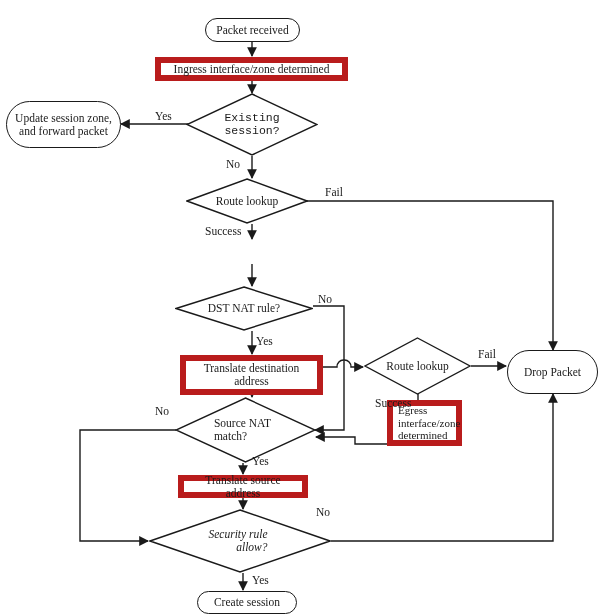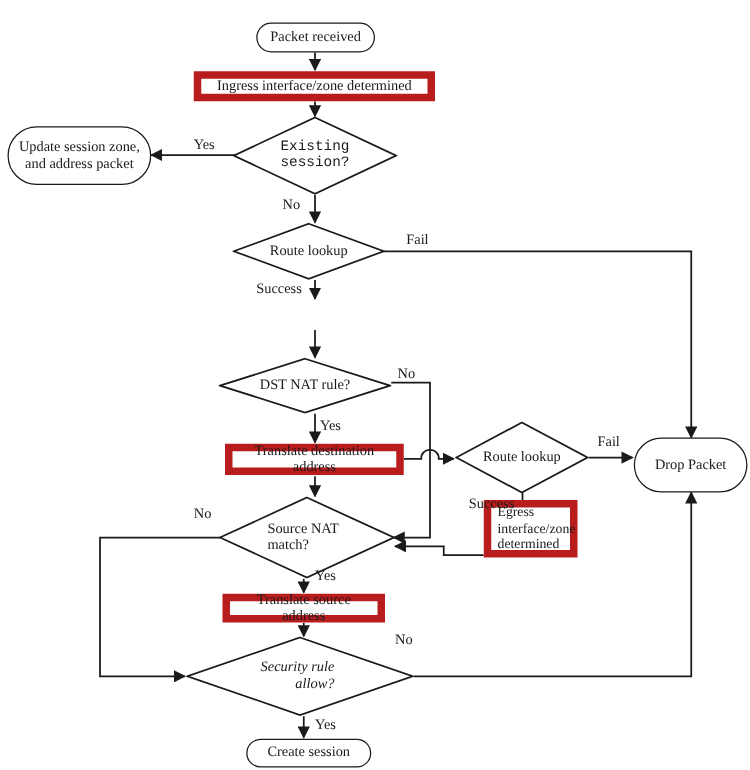--- a/index.html
+++ b/index.html
@@ -151,40 +151,40 @@
     </svg>
     <div class="dlabel">
       <span>Existing</span><br>
       <span>session?</span>
     </div>
   </div>
 
   <div class="node node-round-pill t115" style="left:6px; top:101px; width:115px; height:47px;">
     <div>
       <span>Update session zone,</span><br>
-      <span>and address packet</span>
+      <span>and forward packet</span>
     </div>
   </div>
 
   <div class="node node-diamond t115" style="left:186px; top:178px; width:122px; height:46px;">
     <svg viewBox="0 0 122 46" preserveAspectRatio="none">
       <polygon points="61,1 121,23 61,45 1,23" fill="#ffffff" stroke="#1a1a1a" stroke-width="1.4" vector-effect="non-scaling-stroke"></polygon>
     </svg>
     <span class="dlabel">Route lookup</span>
   </div>
 
 
   <div class="node node-diamond t115" style="left:175px; top:286px; width:138px; height:45px;">
     <svg viewBox="0 0 138 45" preserveAspectRatio="none">
       <polygon points="69,1 137,22.5 69,44 1,22.5" fill="#ffffff" stroke="#1a1a1a" stroke-width="1.4" vector-effect="non-scaling-stroke"></polygon>
     </svg>
     <span class="dlabel">DST NAT rule?</span>
   </div>
 
-  <div class="node node-rect t115" style="left:180px; top:355px; width:143px; height:25px;">
+  <div class="node node-rect t115" style="left:180px; top:355px; width:143px; height:40px;">
     <span class="node-label">Translate destination address</span>
   </div>
 
   <div class="node node-diamond t115" style="left:364px; top:337px; width:107px; height:58px;">
     <svg viewBox="0 0 107 58" preserveAspectRatio="none">
       <polygon points="53.5,1 106,29 53.5,57 1,29" fill="#ffffff" stroke="#1a1a1a" stroke-width="1.4" vector-effect="non-scaling-stroke"></polygon>
     </svg>
     <span class="dlabel">Route lookup</span>
   </div>
 

